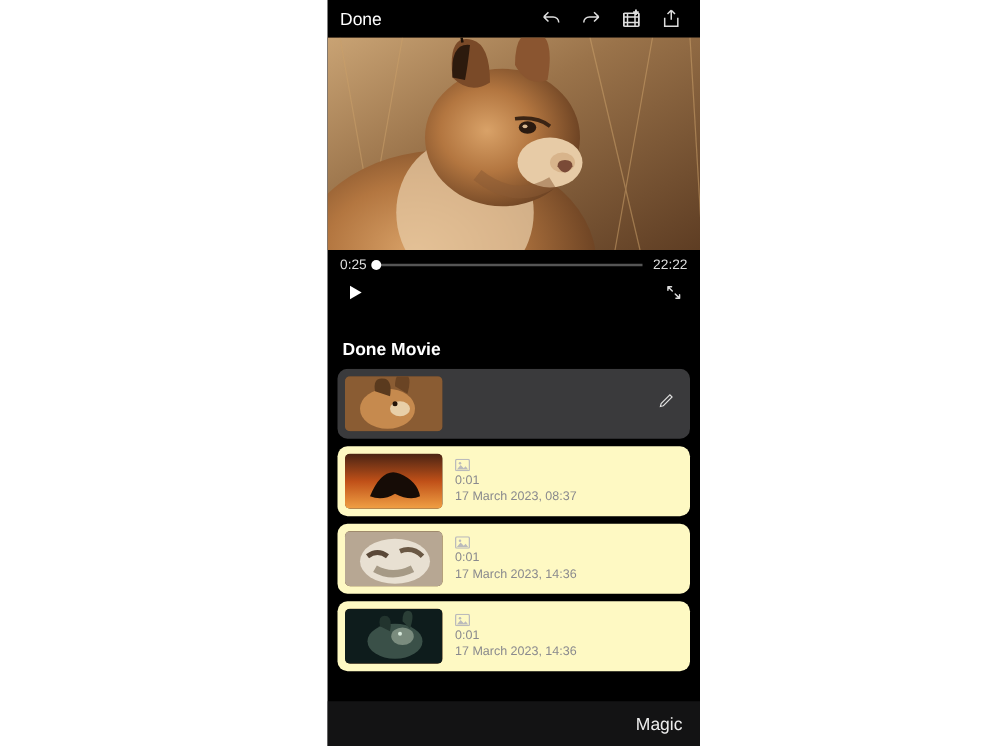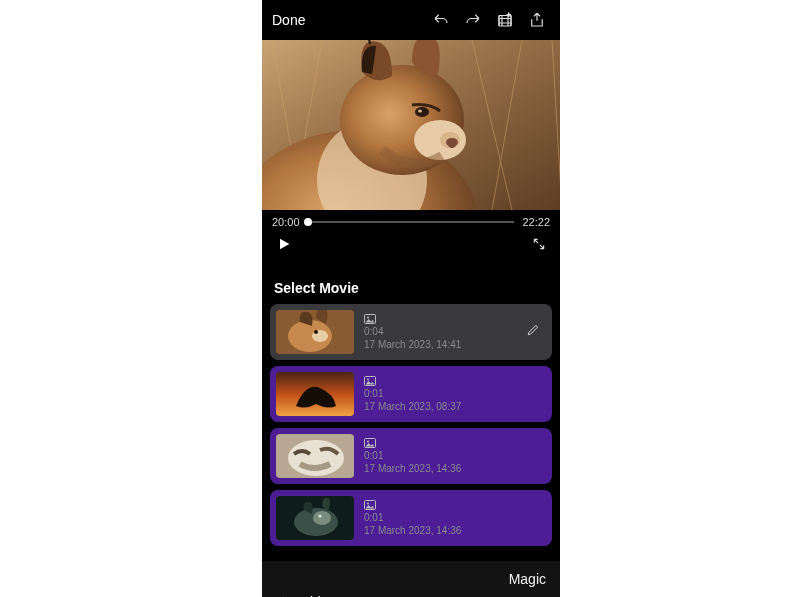--- a/index.html
+++ b/index.html
@@ -19,21 +19,21 @@
     background: #000;
     color: #fff;
     display: flex;
     flex-direction: column;
     overflow: hidden;
   }
   
   .topbar {
     display: flex;
     align-items: center;
-    height: 40px;
+    height: 30px;
     padding: 0 10px;
   }
   .topbar .done {
     font-size: 14px;
     color: #fff;
     cursor: pointer;
   }
   .topbar .spacer { flex: 1; }
   .topbar .iconbtn {
     width: 26px;
@@ -102,21 +102,21 @@
     font-weight: 600;
     color: #fff;
   }
   
   .clips {
     padding: 0 8px;
     overflow: hidden;
     flex: 1;
   }
   .clip {
-    background: #4c1d95;
+    background: #fef9c3;
     border-radius: 8px;
     display: flex;
     align-items: center;
     padding: 6px;
     margin-bottom: 6px;
     cursor: pointer;
     position: relative;
   }
   .clip.selected {
     background: #3a3a3c;
@@ -257,66 +257,55 @@
       <path d="M108 4 q-2 -10 0 -4" stroke="#1c1007" stroke-width="2"></path>
       <path d="M160 -2 q-1 -8 0 -2" stroke="#1c1007" stroke-width="2"></path>
 
       <path d="M100 32 q-2 -28 14 -26 q-2 18 -4 28 z" fill="#2c1a0d"></path>
 
       <path d="M120 110 q30 24 60 6" stroke="#8a5a34" stroke-width="10" fill="none" opacity="0.5"></path>
     </svg>
   </div>
 
   <div class="scrubber">
-    <span>20:00</span>
+    <span>0:25</span>
     <div class="track">
       <div class="thumb"></div>
     </div>
     <span>22:22</span>
   </div>
 
   <div class="controls">
     <div class="play">
       <svg width="16" height="16" viewBox="0 0 24 24">
         <path d="M6 4 L20 12 L6 20 Z" fill="#fff"></path>
       </svg>
     </div>
     <div class="cspacer"></div>
     <div class="fullscreen">
       <svg width="14" height="14" viewBox="0 0 24 24">
         <path d="M4 4 L10 10 M4 4 H9 M4 4 V9 M20 20 L14 14 M20 20 H15 M20 20 V15" stroke="#ddd" stroke-width="2" fill="none" stroke-linecap="round"></path>
       </svg>
     </div>
   </div>
 
-  <div class="section-title">Select Movie</div>
+  <div class="section-title">Done Movie</div>
 
   <div class="clips">
 
     <div class="clip selected">
       <div class="thumb">
         <svg viewBox="0 0 78 44">
           <rect width="78" height="44" fill="#8a5c33"></rect>
           <ellipse cx="34" cy="26" rx="22" ry="16" fill="#c68a4e"></ellipse>
           <ellipse cx="44" cy="26" rx="8" ry="6" fill="#e8cfa8"></ellipse>
           <path d="M24 12 q-2 -12 8 -10 q6 2 4 14 z" fill="#5a3a1e"></path>
           <path d="M40 8 q0 -12 8 -10 q6 2 2 16 z" fill="#6a4424"></path>
           <circle cx="40" cy="22" r="2" fill="#241408"></circle>
         </svg>
-      </div>
-      <div class="meta">
-        <div class="picrow">
-          <svg width="12" height="10" viewBox="0 0 24 20">
-            <rect x="1" y="1" width="22" height="18" rx="2" fill="none" stroke="#bbb" stroke-width="2"></rect>
-            <circle cx="8" cy="7" r="2" fill="#bbb"></circle>
-            <path d="M3 17 L9 10 L14 15 L17 12 L21 17 Z" fill="#bbb"></path>
-          </svg>
-        </div>
-        <div class="dur">0:04</div>
-        <div class="date">17 March 2023, 14:41</div>
       </div>
       <div class="editbtn">
         <svg width="14" height="14" viewBox="0 0 24 24">
           <path d="M4 20 L8 19 L20 7 L17 4 L5 16 Z" fill="none" stroke="#ddd" stroke-width="1.6"></path>
         </svg>
       </div>
     </div>
 
     <div class="clip">
       <div class="thumb">

